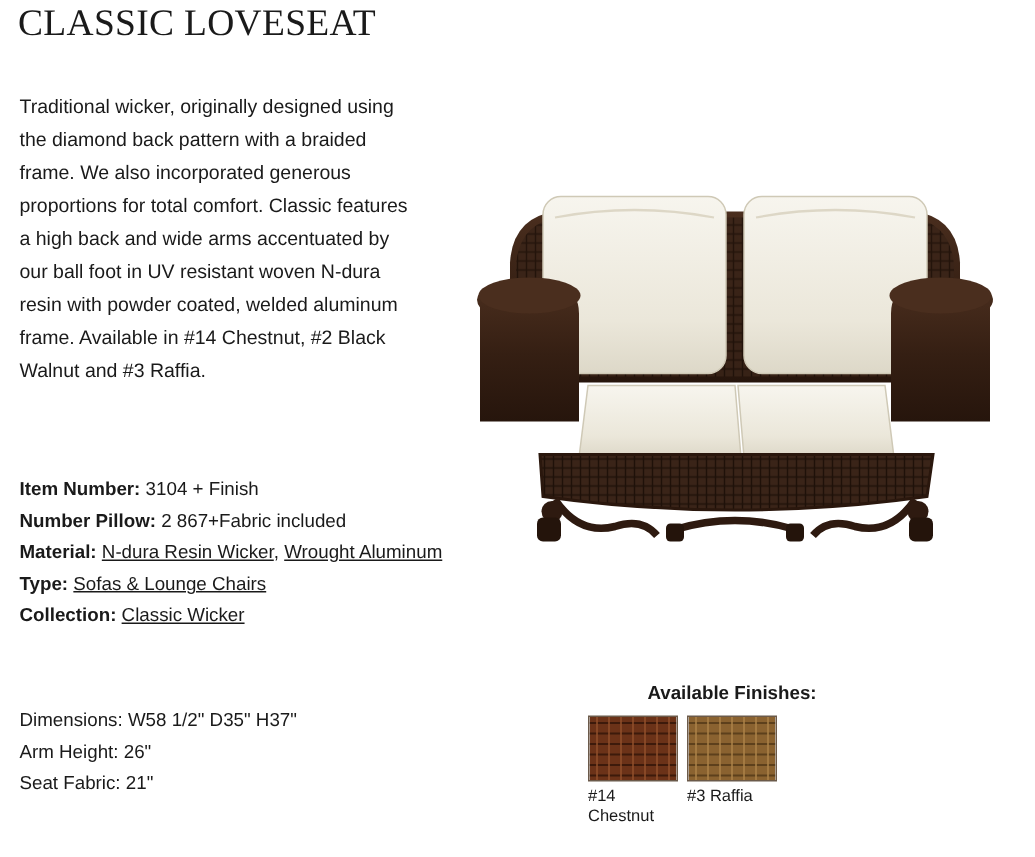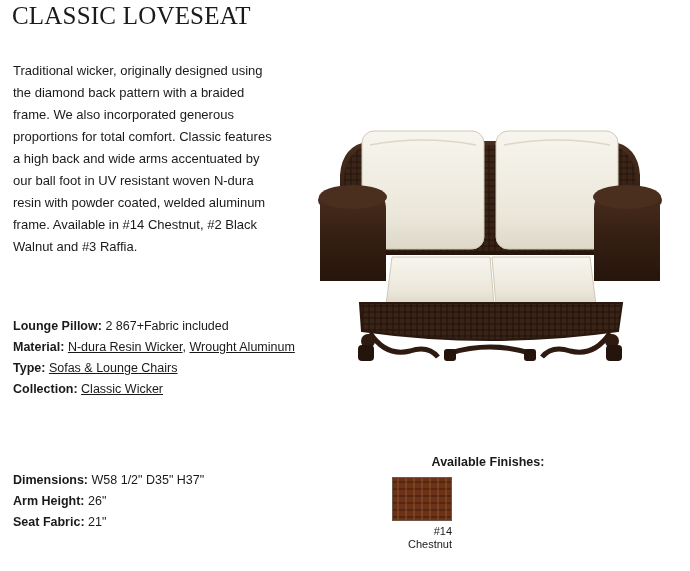--- a/index.html
+++ b/index.html
@@ -63,21 +63,21 @@
   .dims {
     position: absolute;
     left: 13px;
     top: 470px;
     width: 300px;
     font-size: 12.5px;
     line-height: 21px;
     color: #1a1a1a;
   }
   .dims b {
-    font-weight: bold;
+    font-weight: normal;
     text-align: center;
   }
 
   
   .product-img {
     position: absolute;
     left: 300px;
     top: 105px;
     width: 380px;
     height: 275px;
@@ -107,21 +107,21 @@
   }
   .swatch {
     width: 60px;
     height: 44px;
     border: 1px solid #6b5a4a;
     box-sizing: border-box;
     position: relative;
     overflow: hidden;
   }
   .swatch-label {
-    text-align: right;
+    text-align: left;
     font-size: 11px;
     line-height: 13px;
     color: #1a1a1a;
     margin-top: 4px;
   }
 </style>
 </head>
 <body>
 
 <div class="page">
@@ -175,21 +175,25 @@
       <circle cx="312" cy="236" r="7" fill="#2e1a10"></circle>
       <rect x="58" y="240" width="16" height="16" rx="4" fill="#24140b"></rect>
       <rect x="306" y="240" width="16" height="16" rx="4" fill="#24140b"></rect>
       <rect x="144" y="244" width="12" height="12" rx="3" fill="#24140b"></rect>
       <rect x="224" y="244" width="12" height="12" rx="3" fill="#24140b"></rect>
     </svg>
   </div>
 
   <div class="specs">
     <div class="row">
-      <b>Lounge Pillow:</b>
+      <b>Item Number:</b>
+      <span>3104 + Finish</span>
+    </div>
+    <div class="row">
+      <b>Number Pillow:</b>
       <span>2 867+Fabric included</span>
     </div>
     <div class="row">
       <b>Material:</b>
       <a class="link">N-dura Resin Wicker</a><span>, </span><a class="link">Wrought Aluminum</a>
     </div>
     <div class="row">
       <b>Type:</b>
       <a class="link">Sofas &amp; Lounge Chairs</a>
     </div>
@@ -230,17 +234,34 @@
             </g>
           </svg>
         </div>
         <div class="swatch-label">
           <span>#14</span><br>
           <span>Chestnut</span>
         </div>
       </div>
 
 
+      <div class="swatch-cell">
+        <div class="swatch">
+          <svg width="58" height="42" viewBox="0 0 58 42" xmlns="http://www.w3.org/2000/svg">
+            <rect width="58" height="42" fill="#8a6230"></rect>
+            <g stroke="#5d401c" stroke-width="1.2">
+              <path d="M0 4 H58 M0 11 H58 M0 18 H58 M0 25 H58 M0 32 H58 M0 39 H58"></path>
+            </g>
+            <g stroke="#ad8349" stroke-width="1">
+              <path d="M5 0 V42 M13 0 V42 M21 0 V42 M29 0 V42 M37 0 V42 M45 0 V42 M53 0 V42"></path>
+            </g>
+          </svg>
+        </div>
+        <div class="swatch-label">
+          <span>#3 Raffia</span><br>
+          <span></span>
+        </div>
+      </div>
 
     </div>
   </div>
 
 </div>
 
 </body></html>

